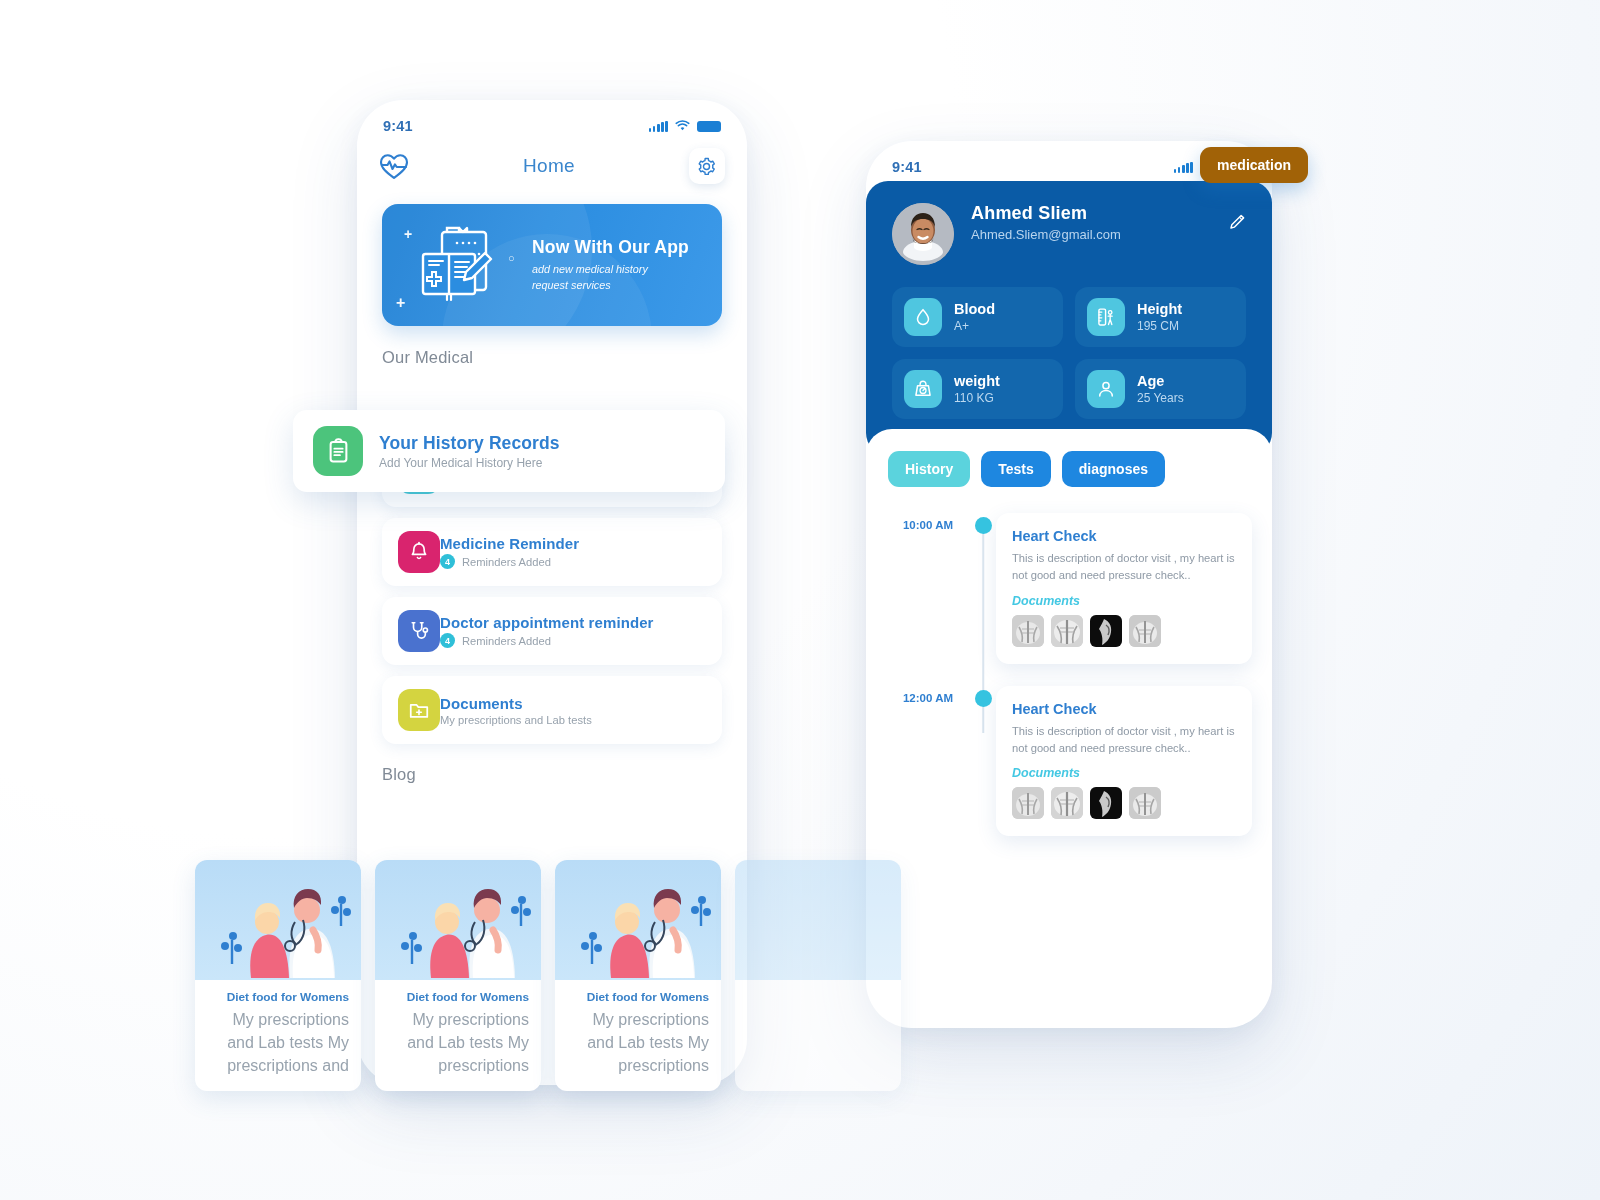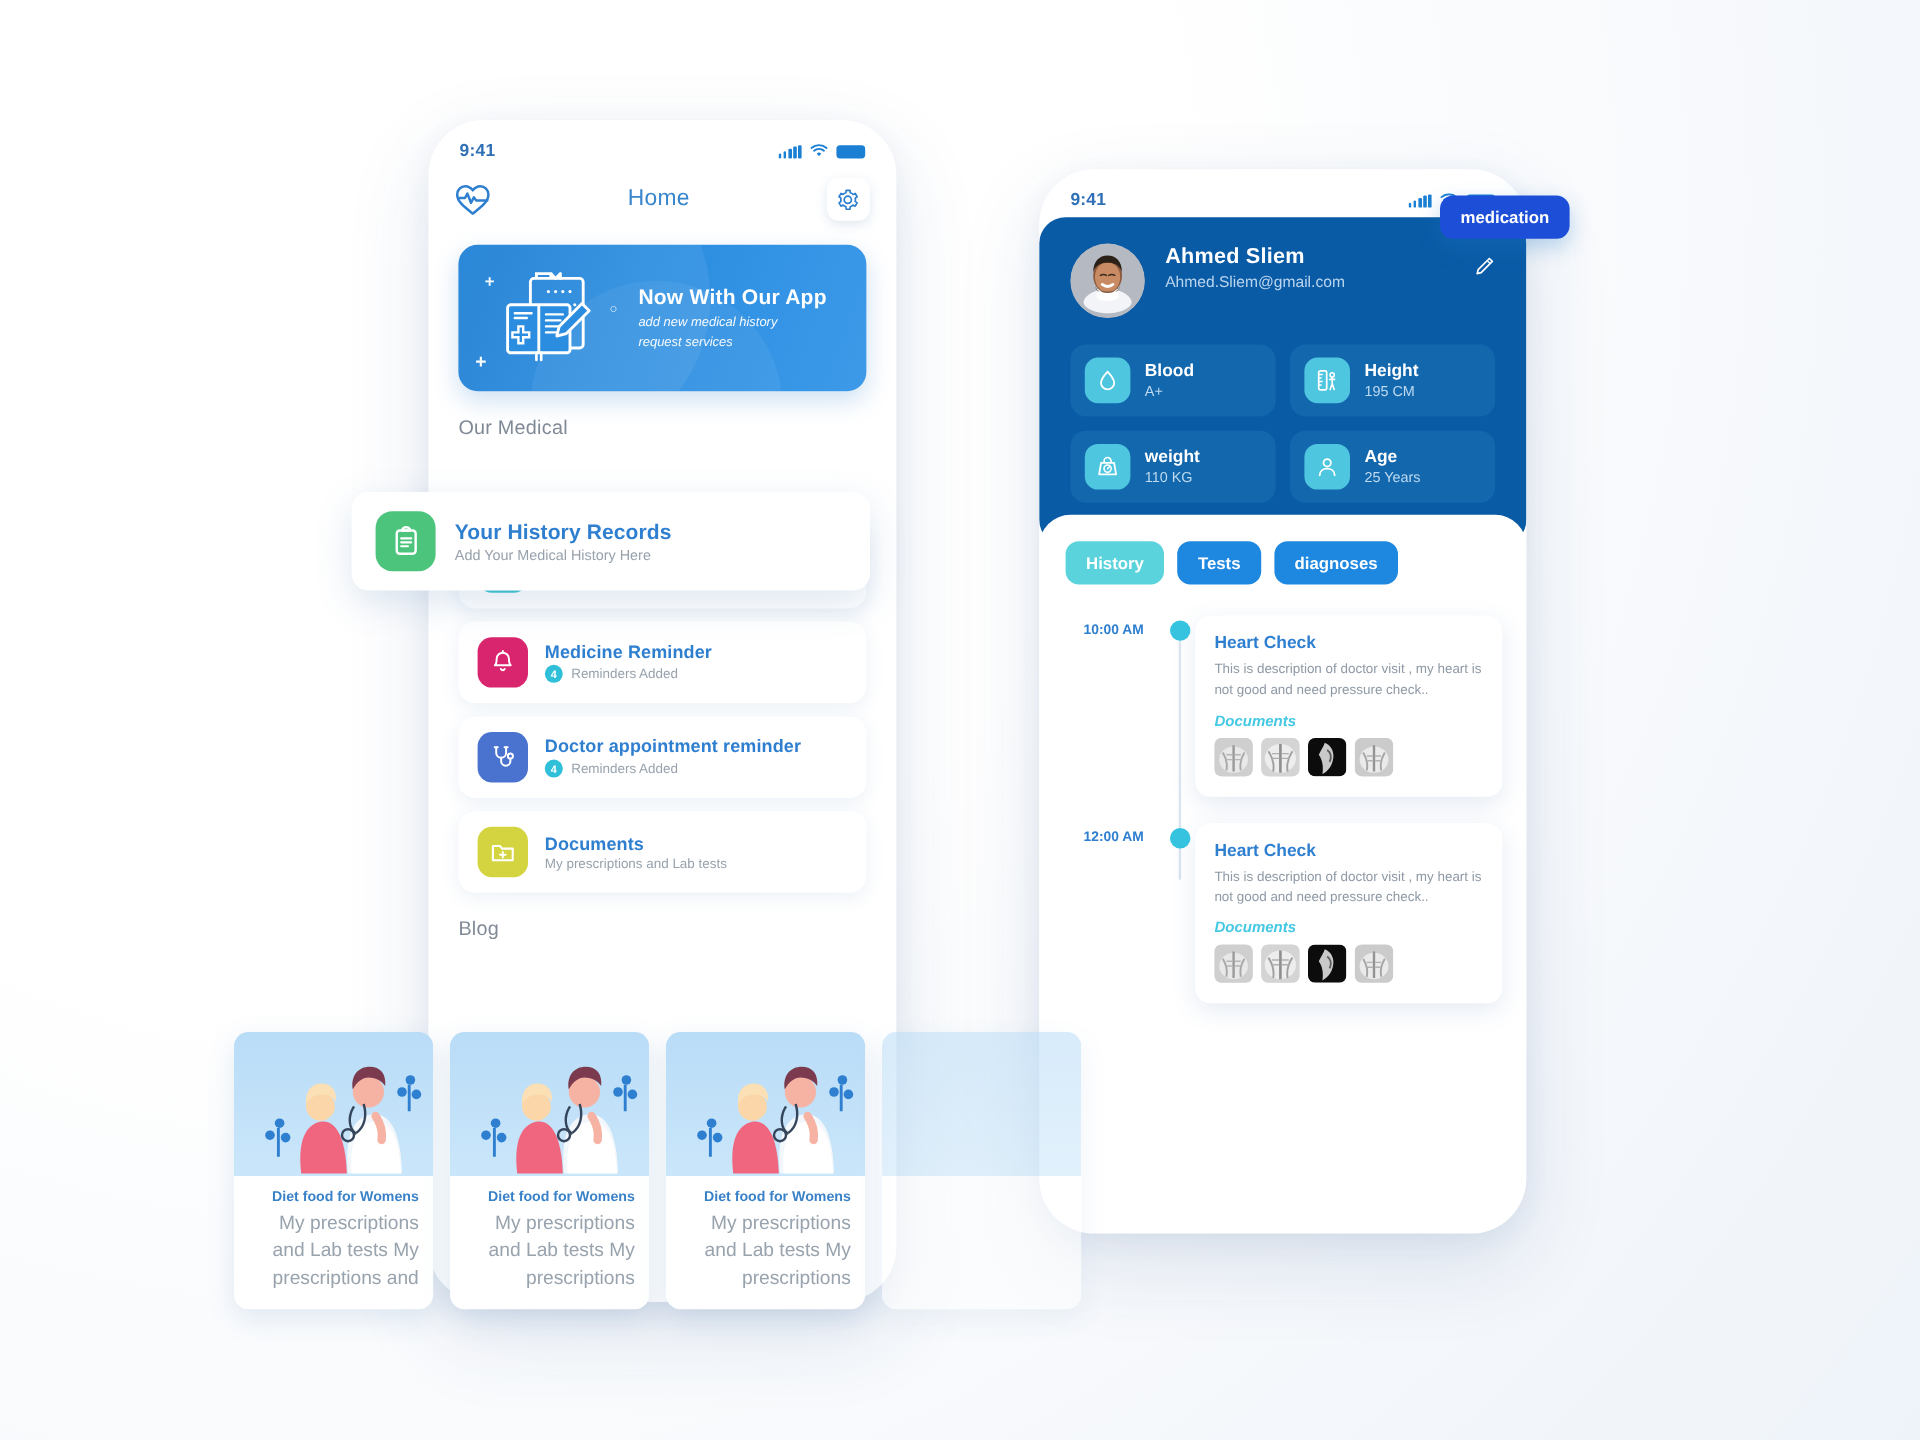--- a/index.html
+++ b/index.html
@@ -81,21 +81,21 @@
   .plus-deco { position:absolute; color:#fff; font-weight:700; z-index:3; opacity:.95;}
 
   .sect-title {
     font-size: 16.5px; color: #808a96; font-weight: 400;
     padding: 22px 0 0 25px; letter-spacing: .2px;
   }
 
   .feat-list { padding: 0 25px; margin-top: 8px; }
   .feat-row {
     background: #fff; border-radius: 14px;
-    display: flex; align-items: center; gap: 14px;
+    display: flex; align-items: center; 
     padding: 13px 16px; margin-bottom: 11px;
     box-shadow: 0 4px 14px rgba(70,120,180,.10);
   }
   .feat-icon {
     width: 42px; height: 42px; border-radius: 12px; flex: 0 0 42px;
     display: flex; align-items: center; justify-content: center;
   }
   .feat-name { font-size: 15px; font-weight: 700; color: #2f7fd0; letter-spacing: .1px; }
   .feat-name.big { font-size: 17.5px; }
   .feat-sub { font-size: 11.2px; color: #97a2ad; margin-top: 2px; display:flex; align-items:center; gap:7px;}
@@ -172,23 +172,23 @@
     background: #fff; border-radius: 26px 26px 26px 26px;
     margin-top: -26px; position: relative; z-index: 5;
     padding: 22px 0 0 0; min-height: 470px;
   }
   .tabs { display: flex; gap: 11px; padding: 0 22px; }
   .tab {
     border-radius: 11px; padding: 10px 17px; font-size: 14px; font-weight: 700;
     color: #fff; white-space: nowrap;
   }
   .tab.active { background: #5bd3dd; }
-  .tab.plain  { background: #1e87e0; }
+  .tab.plain  { background: #1e87e0; border-radius: 10px; }
   .tab.float {
-    position: absolute; right: -36px; top: 22px; background: #1d4ed8;
+    position: absolute; right: -36px; top: 6px; background: #a16207;
     box-shadow: 0 7px 18px rgba(30,120,200,.30); z-index: 20;
   }
 
   .timeline { padding: 26px 20px 24px 20px; position: relative; }
   .tl-row { display: flex; align-items: flex-start; position: relative; }
   .tl-left { width: 84px; flex: 0 0 84px; text-align: left; padding-top: 6px; }
   .tl-time { font-size: 11.5px; font-weight: 700; color: #2f7fd0; text-align: center; }
   .tl-mid { width: 26px; flex: 0 0 26px; display: flex; justify-content: center; position: relative; }
   .tl-dot { width: 17px; height: 17px; border-radius: 50%; background: #35c3e0; margin-top: 4px; z-index: 3;}
   .tl-line { position: absolute; left: 50%; top: 10px; width: 1.5px; height: 210px; background: #d9e4ee; transform: translateX(-50%); }

